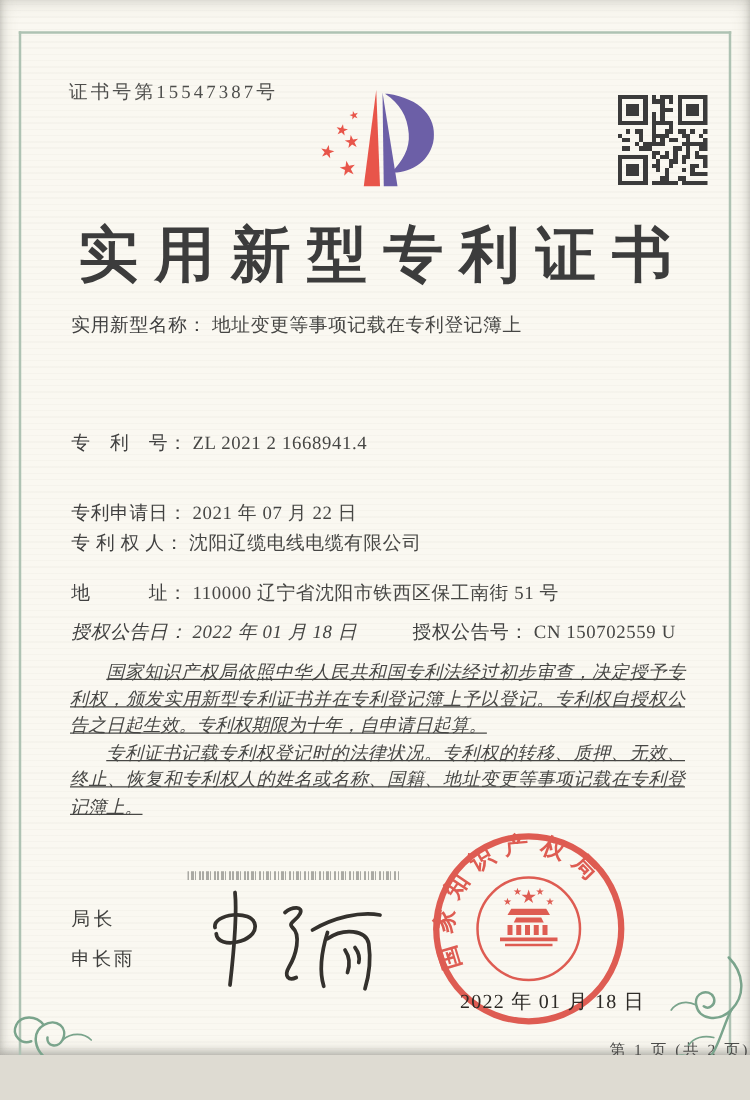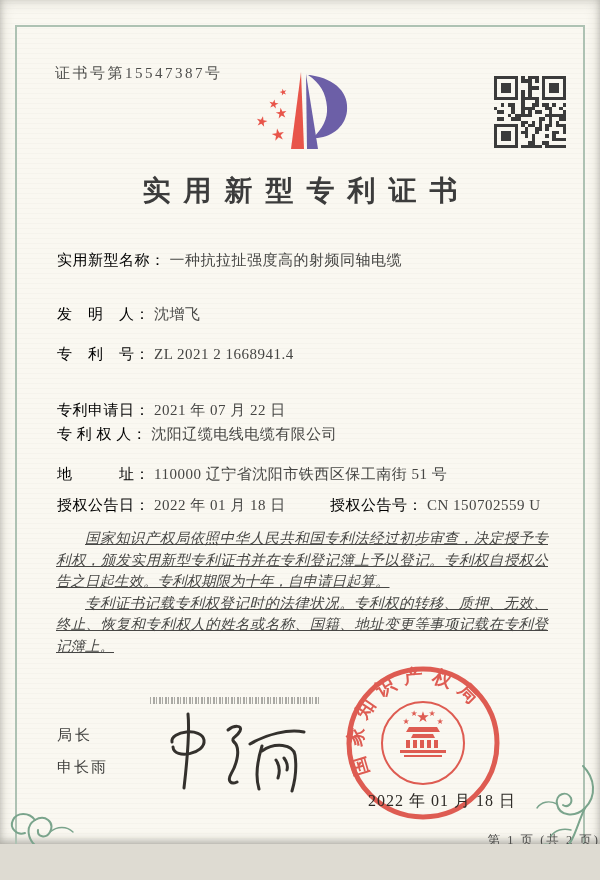--- a/index.html
+++ b/index.html
@@ -30,34 +30,34 @@
   .cert-no{
     position:absolute;left:55px;top:64px;
     font-size:15px;letter-spacing:2.5px;color:#4e4e4c;white-space:nowrap;
   }
 
   .logo{position:absolute;left:233px;top:60px;width:134px;height:108px;}
   .qr{position:absolute;left:494px;top:76px;width:72px;height:72px;}
 
   .title{
     position:absolute;left:0;top:172px;width:600px;
-    text-align:center;font-size:28px;font-weight:600;color:#3c3c3c;
+    text-align:center;font-size:48px;font-weight:600;color:#3c3c3c;
     letter-spacing:13px;text-indent:13px;white-space:nowrap;
   }
 
   .field{position:absolute;left:57px;font-size:15px;color:#464644;white-space:nowrap;letter-spacing:.5px;}
-  .field .lbl{color:#000000;}
+  .field .lbl{color:#404040;}
   .field .val{margin-left:4px;}
   .f-name{top:251px;}
   .f-inventor{top:305px;}
   .f-patno{top:345px;}
   .f-filing{top:385px;margin-top:16px;}
   .f-patentee{top:425px;}
   .f-address{top:465px;}
-  .f-grantdate{top:496px;}
+  .f-grantdate{top:496px;font-style:italic;}
   .f-grantno{top:496px;left:330px;}
 
   .body-text{
     position:absolute;left:56px;top:528px;width:492px;
     font-size:14.5px;line-height:21.5px;color:#474745;
     font-style:italic;text-align:justify;text-decoration:underline;
   }
   .body-text p{margin:0;text-indent:2em;}
 
   .signer-title{position:absolute;left:57px;top:726px;font-size:15px;color:#3f3f3d;letter-spacing:3px;}
@@ -332,24 +332,21 @@
         <rect x="58.29" y="68.57" width="3.43" height="3.43"></rect>
         <rect x="61.71" y="68.57" width="3.43" height="3.43"></rect>
         <rect x="65.14" y="68.57" width="3.43" height="3.43"></rect>
         <rect x="68.57" y="68.57" width="3.43" height="3.43"></rect>
       </g>
     </svg>
 
   <div class="title">实用新型专利证书</div>
 
   <div class="field f-name">
-    <span class="lbl">实用新型名称：</span><span class="val">一种抗拉扯强度高的射频同轴电缆</span>
-  </div>
-  <div class="field f-inventor">
-    <span class="lbl">发　明　人：</span><span class="val">沈增飞</span>
+    <span class="lbl">实用新型名称：</span><span class="val">地址变更等事项记载在专利登记簿上</span>
   </div>
   <div class="field f-patno">
     <span class="lbl">专　利　号：</span><span class="val">ZL 2021 2 1668941.4</span>
   </div>
   <div class="field f-filing">
     <span class="lbl">专利申请日：</span><span class="val">2021 年 07 月 22 日</span>
   </div>
   <div class="field f-patentee">
     <span class="lbl">专 利 权 人：</span><span class="val">沈阳辽缆电线电缆有限公司</span>
   </div>

